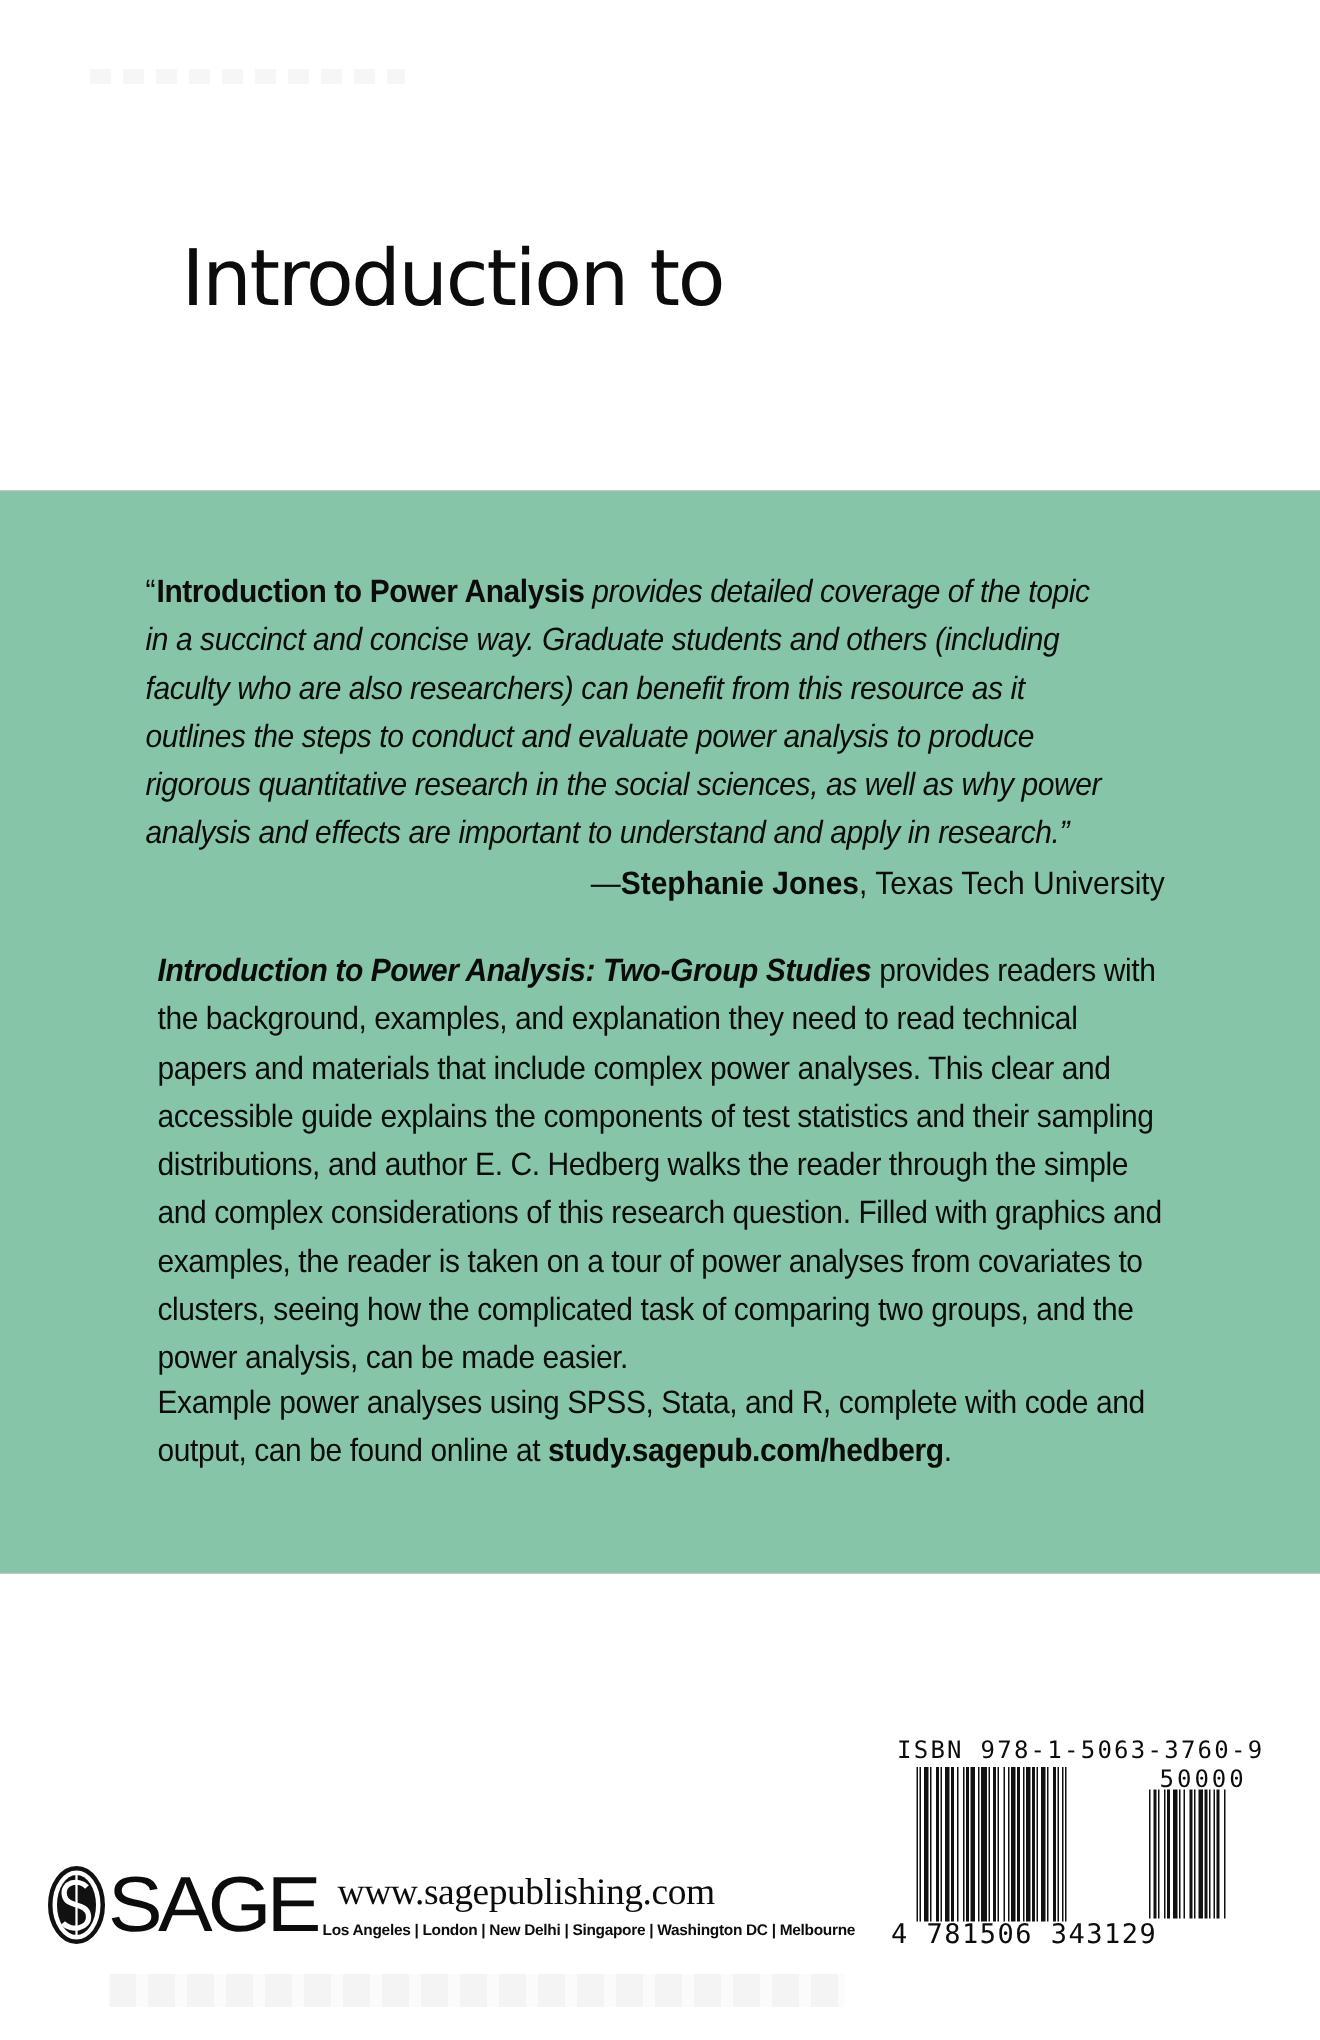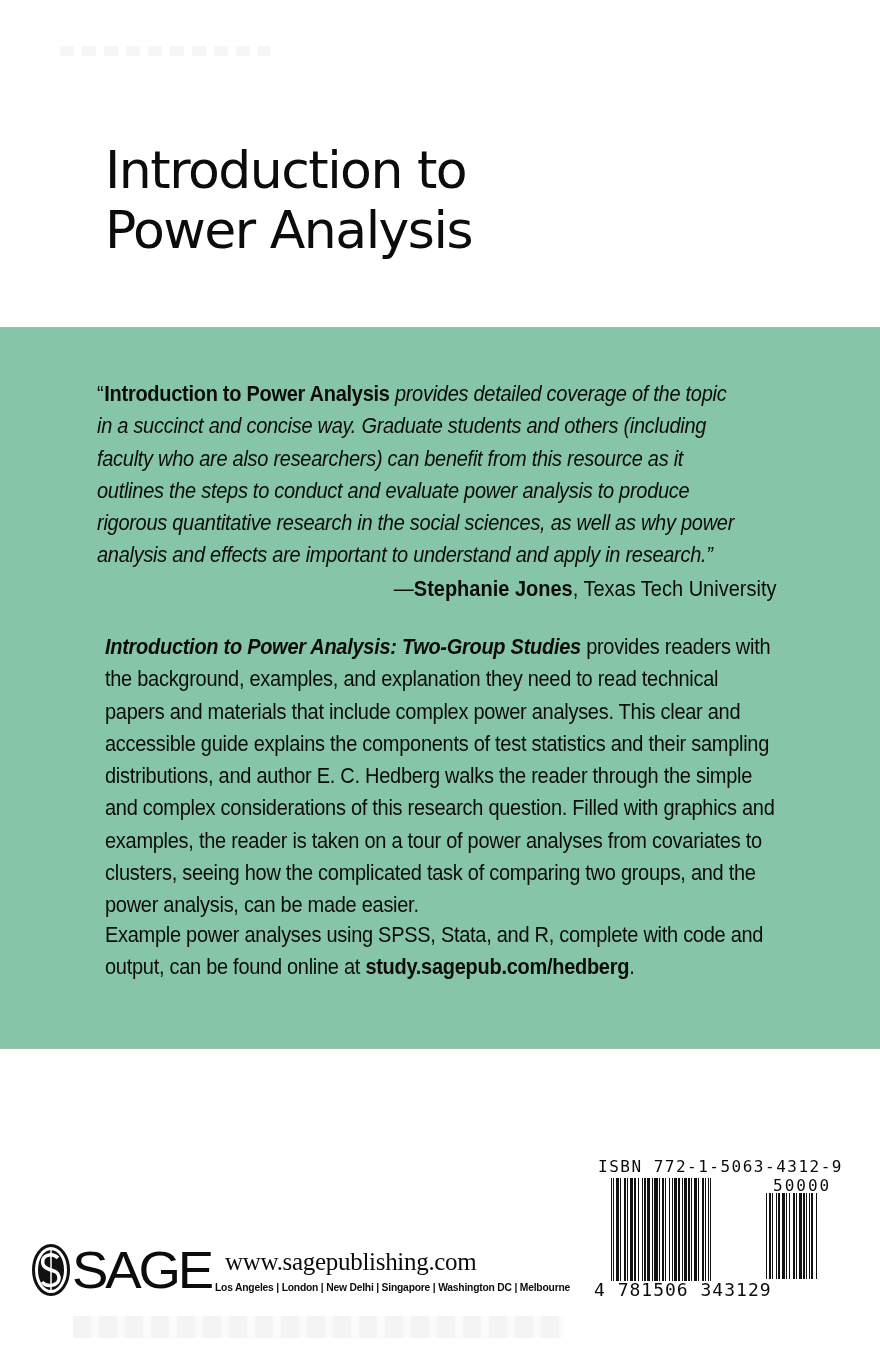--- a/index.html
+++ b/index.html
@@ -8,21 +8,21 @@
     background: #ffffff; color: #0c0c0c;
     font-family: "Liberation Sans", sans-serif;
   }
   .faint-top {
     position: absolute; left: 60px; top: 46px; width: 210px; height: 10px;
     background: repeating-linear-gradient(90deg, #f6f6f6 0 14px, #ffffff 14px 22px);
   }
   .title-block { position: absolute; left: 105px; top: 140px; }
   .title {
     font-family: "DejaVu Sans", sans-serif; font-weight: 400;
-    font-size: 52px; line-height: 60px; letter-spacing: -1.5px; margin: 0;
+    font-size: 52px; line-height: 60px; letter-spacing: -1.5px; margin: 16px;
   }
   .subtitle {
     font-family: "DejaVu Sans", sans-serif; font-weight: 400;
     font-size: 29px; line-height: 36px; letter-spacing: -0.8px; margin-top: 4px;
   }
   .band {
     position: absolute; left: 0; top: 327px; width: 880px; height: 720px;
     background: var(--band, #87c5a8);
     border-top: 1px solid #9dbfae; border-bottom: 1px solid #9dbfae;
   }
@@ -98,39 +98,38 @@
     background: repeating-linear-gradient(90deg, #f4f4f4 0 18px, #fbfbfb 18px 26px);
   }
 </style>
 </head>
 <body>
 
 <div class="faint-top"></div>
 
 <div class="title-block">
   <div class="title">Introduction to</div>
-  <div class="title">Power Analysis</div>
 </div>
 
 <div class="band">
   <div class="quote">
     <span class="open">“</span><span class="bold-title">Introduction to Power Analysis</span><span> provides detailed coverage of the topic in a succinct and concise way. Graduate students and others (including faculty who are also researchers) can benefit from this resource as it outlines the steps to conduct and evaluate power analysis to produce rigorous quantitative research in the social sciences, as well as why power analysis and effects are important to understand and apply in research.”</span>
   </div>
   <div class="attribution">
     <span>—</span><span class="name">Stephanie Jones</span><span>, Texas Tech University</span>
   </div>
   <div class="description">
     <span class="bi">Introduction to Power Analysis: Two-Group Studies</span><span> provides readers with the background, examples, and explanation they need to read technical papers and materials that include complex power analyses. This clear and accessible guide explains the components of test statistics and their sampling distributions, and author E. C. Hedberg walks the reader through the simple and complex considerations of this research question. Filled with graphics and examples, the reader is taken on a tour of power analyses from covariates to clusters, seeing how the complicated task of comparing two groups, and the power analysis, can be made easier.</span>
   </div>
   <div class="online">
     <span>Example power analyses using SPSS, Stata, and R, complete with code and output, can be found online at </span><span class="url">study.sagepub.com/hedberg</span><span>.</span>
   </div>
 </div>
 
-<div class="isbn-top">ISBN 772-1-5063-4312-9</div>
+<div class="isbn-top">ISBN 978-1-5063-3760-9</div>
 <div class="price-code">50000</div>
 <div class="barcode-main" id="bc-main">
     <span class="bar" style="width: 1px;"></span>
     <span class="gap" style="width: 1px;"></span>
     <span class="bar" style="width: 1px;"></span>
     <span class="gap" style="width: 2px;"></span>
     <span class="bar" style="width: 3px;"></span>
     <span class="gap" style="width: 1px;"></span>
     <span class="bar" style="width: 1px;"></span>
     <span class="gap" style="width: 3px;"></span>

